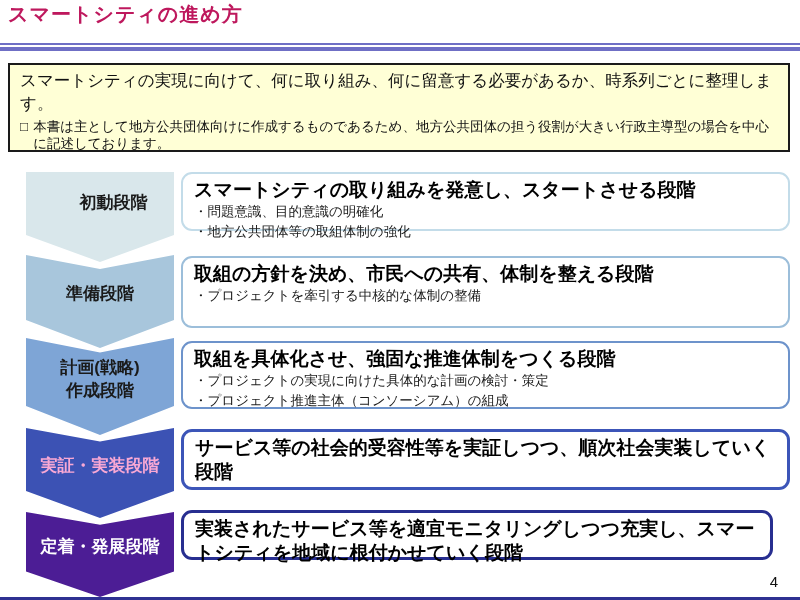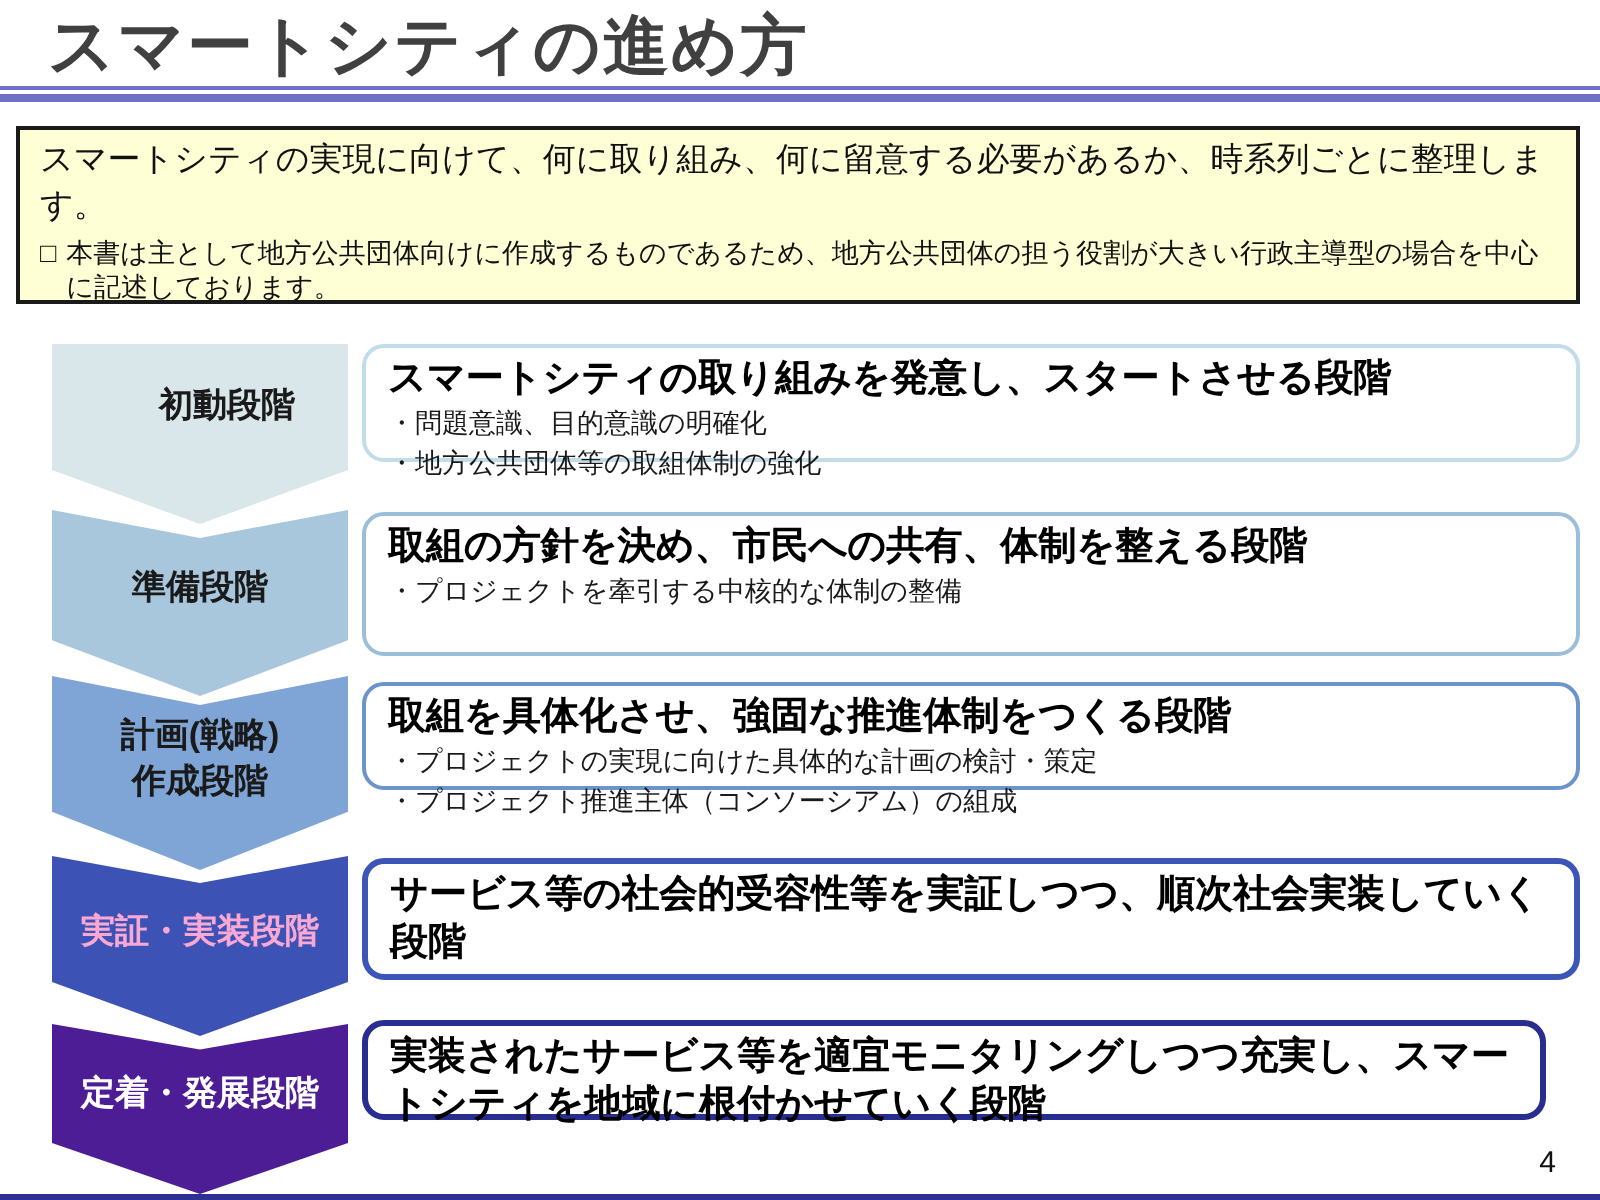--- a/index.html
+++ b/index.html
@@ -3,22 +3,22 @@
 <meta charset="utf-8">
 <style>
   html,body{margin:0;padding:0;}
   body{
     width:800px;height:600px;position:relative;background:#ffffff;
     font-family:"Liberation Sans","DejaVu Sans",sans-serif;
     overflow:hidden;color:#111;
   }
   
   .slide-title{
-    position:absolute;left:24px;top:1px;
-    font-size:33px;font-weight:bold;color:#404040;letter-spacing:1px;
+    position:absolute;left:8px;top:1px;
+    font-size:20px;font-weight:bold;color:#be185d;letter-spacing:1px;
   }
   .rule-thin{position:absolute;left:0;top:43px;width:800px;height:2px;background:#6F6FC5;}
   .rule-thick{position:absolute;left:0;top:47px;width:800px;height:4px;background:#6F6FC5;}
   
   .intro{
     position:absolute;left:8px;top:63px;width:782px;height:89px;
     background:#FFFFD6;border:2px solid #1a1a1a;box-sizing:border-box;
     padding:4px 8px 2px 10px;
   }
   .intro-lead{font-size:16.5px;line-height:1.38;color:#111;}
@@ -37,21 +37,21 @@
   #chev3{top:338px;height:97px;background:#7EA5D6;color:#1a1a1a;z-index:7;}
   #chev4{top:428px;height:90px;background:#3C52B4;color:#f9a8d4;z-index:6;}
   #chev5{top:512px;height:85px;background:#4c1d95;color:#ffffff;z-index:5;}
   
   .sbox{
     position:absolute;left:181px;width:609px;background:#ffffff;
     border-radius:11px;box-sizing:border-box;padding:4px 11px;
   }
   #box1{top:172px;height:59px;border:2px solid #C3DCE9;}
   #box2{top:256px;height:72px;border:2px solid #9CBEDA;}
-  #box3{top:341px;height:54px;border:2px solid #6D93CB;}
+  #box3{top:341px;height:68px;border:2px solid #6D93CB;}
   #box4{top:429px;height:61px;border:3px solid #3C55B8;}
   #box5{top:510px;height:50px;border:3px solid #272E90;width:592px;}
   .sbox .t{font-size:19px;font-weight:bold;color:#000;line-height:1.25;}
   .sbox .b{font-size:13.5px;color:#1a1a1a;line-height:1.4;margin-top:1px;}
   
   .page-number{position:absolute;right:22px;top:573px;font-size:15px;color:#111;}
   .bottom-bar{position:absolute;left:0;top:597px;width:800px;height:3px;background:#2E3192;}
 </style>
 </head>
 <body>

